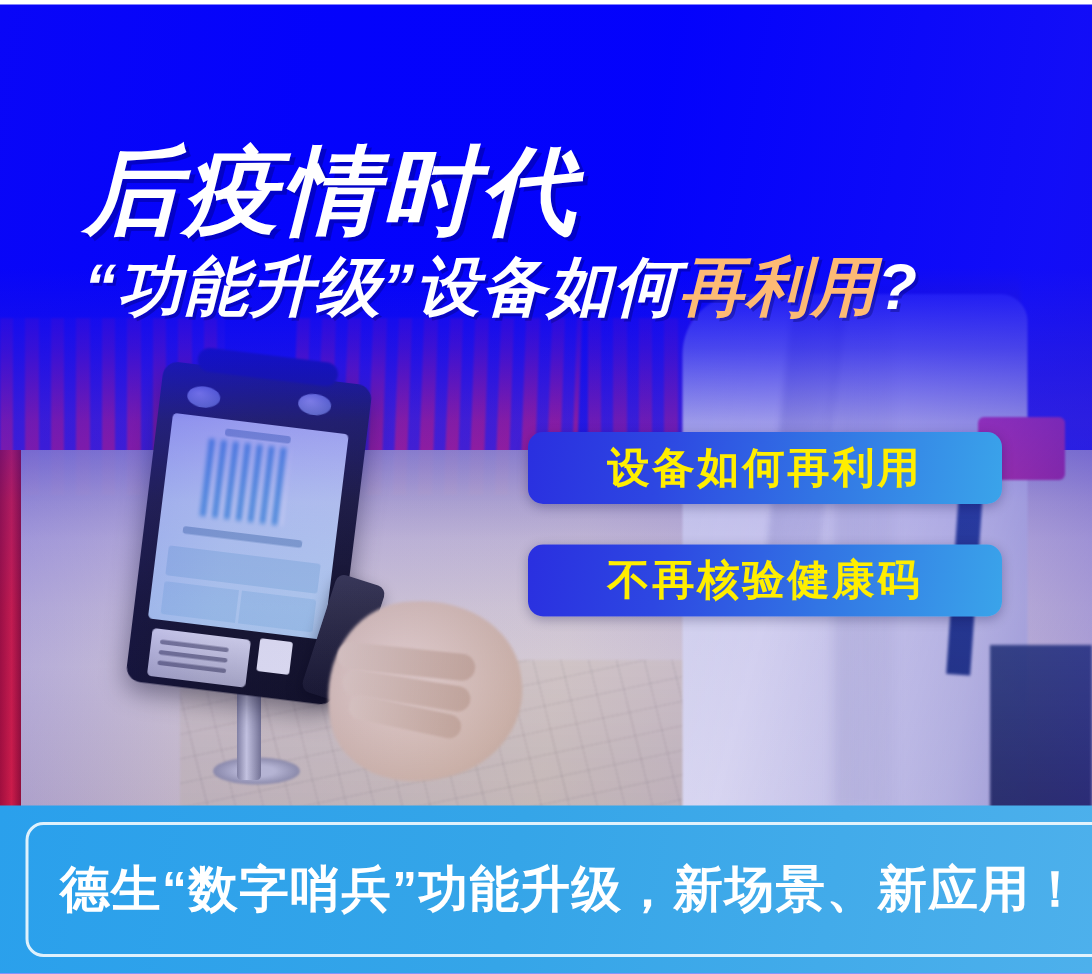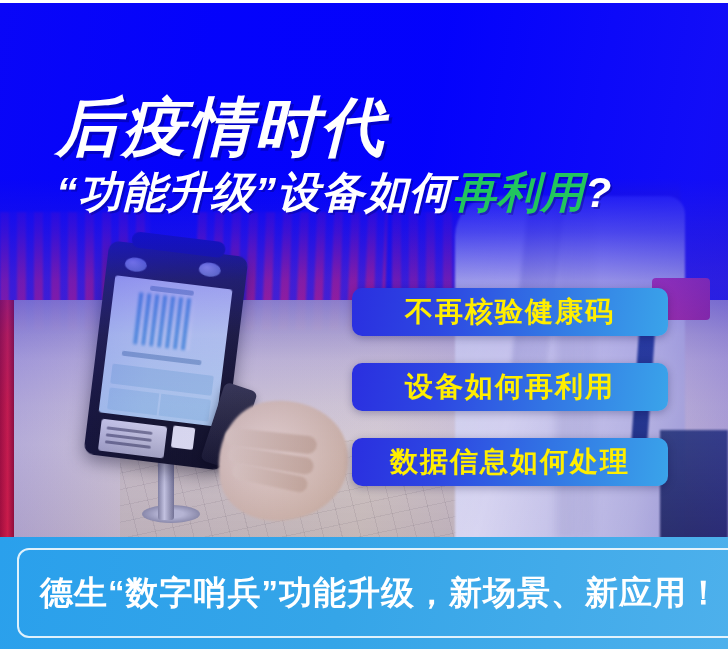--- a/index.html
+++ b/index.html
@@ -318,21 +318,21 @@
     font-size: 43px;
     line-height: 1;
     font-weight: bold;
     font-style: italic;
     color: #ffffff;
     letter-spacing: 1px;
     text-shadow: 2px 2px 0 rgba(0,0,80,0.30);
     white-space: nowrap;
   }
   .headline-sub .hl {
-    color: #22c55e;
+    color: #fdba74;
     margin-top: 34px;
   }
 
   
   .pills {
     position: absolute;
     left: 352px;
     top: 288px;
     width: 316px;
     z-index: 25;
@@ -451,27 +451,24 @@
 
   <div class="headline">
     <div class="headline-main">后疫情时代</div>
     <div class="headline-sub">
       <span>“功能升级”设备如何</span><span class="hl">再利用</span><span>?</span>
     </div>
   </div>
 
   <div class="pills">
     <div class="pill">
-      <span class="pill-label">不再核验健康码</span>
-    </div>
-    <div class="pill">
       <span class="pill-label">设备如何再利用</span>
     </div>
     <div class="pill">
-      <span class="pill-label">数据信息如何处理</span>
+      <span class="pill-label">不再核验健康码</span>
     </div>
   </div>
 
   <div class="banner">
     <div class="banner-inner">
       <span class="banner-text">德生“数字哨兵”功能升级，新场景、新应用！</span>
     </div>
   </div>
 
 </div>

